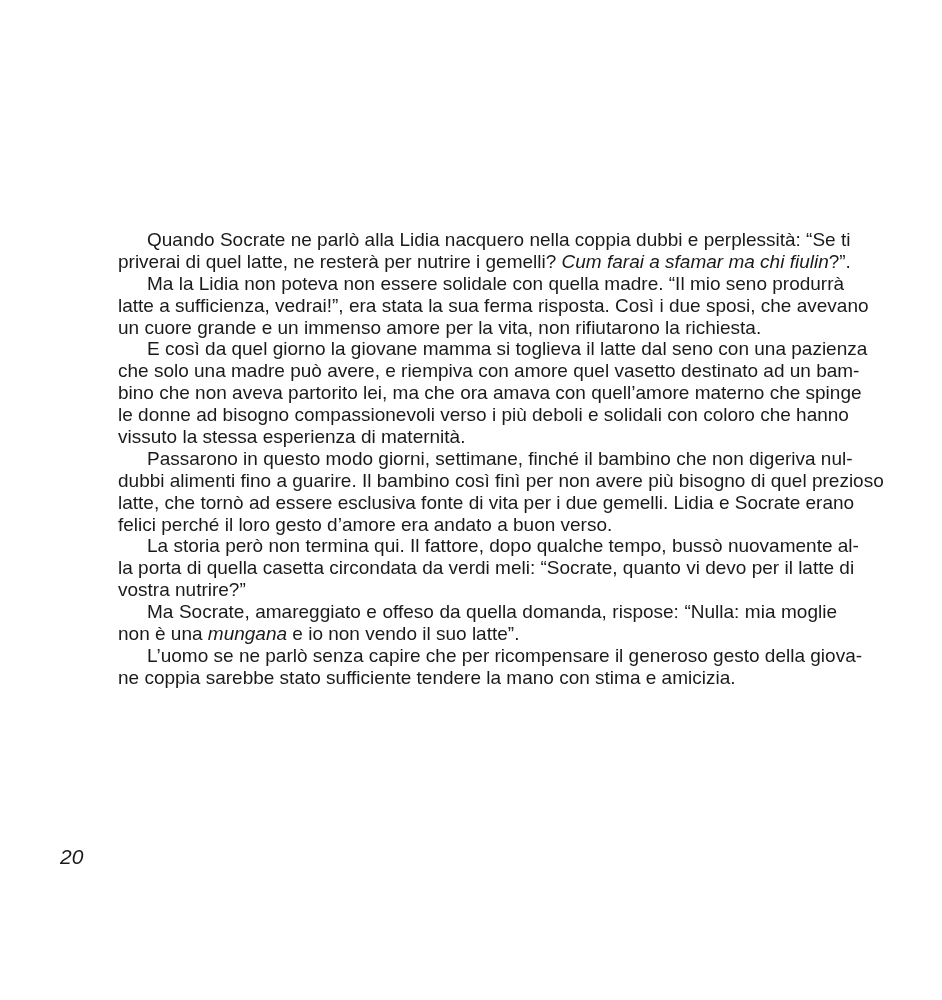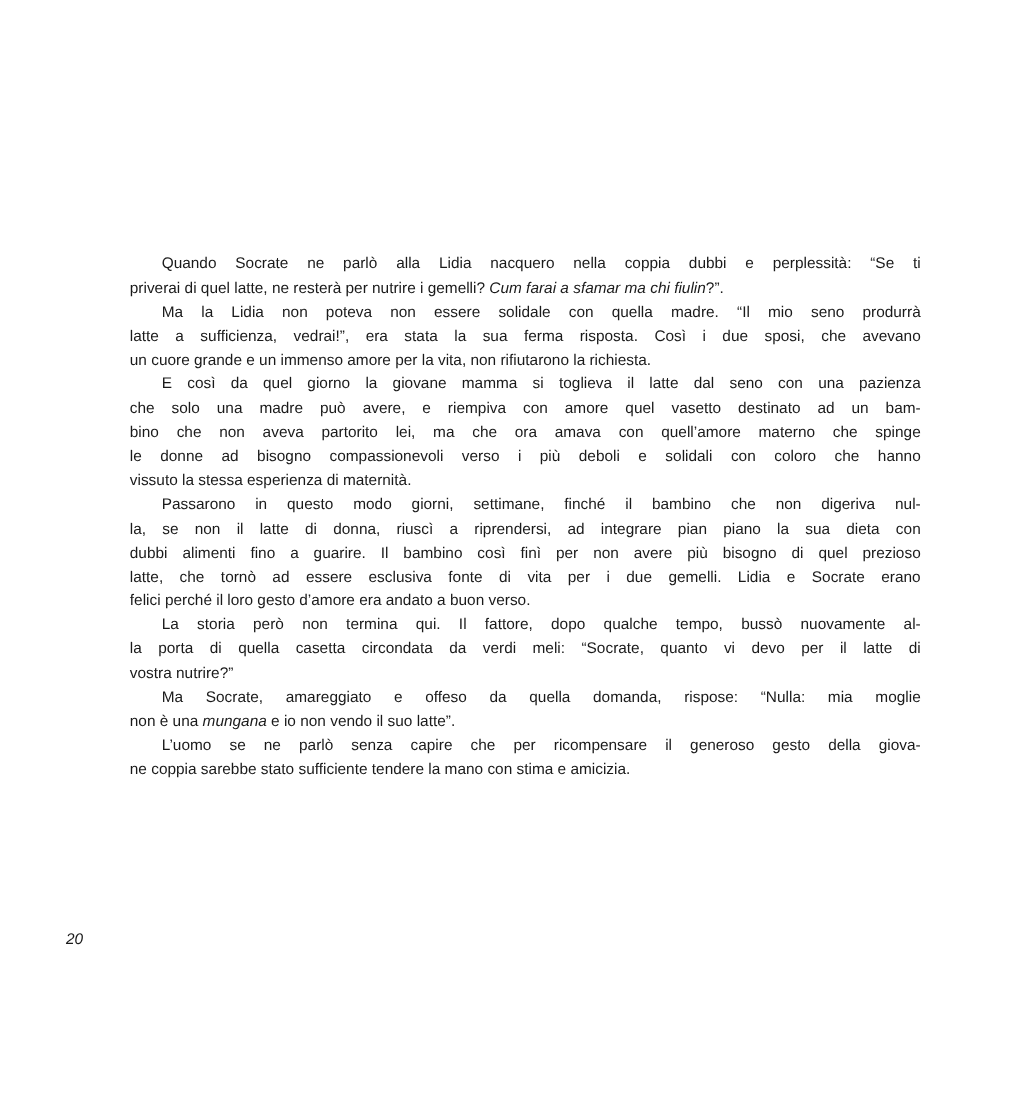--- a/index.html
+++ b/index.html
@@ -6,41 +6,41 @@
     body { width: 942px; height: 1000px; position: relative; overflow: hidden; }
     .page {
       position: absolute; left: 0; top: 0; width: 942px; height: 1000px; background: #ffffff;
     }
     .text-block {
       position: absolute;
       left: 118px;
       top: 229px;
       width: 719px;
       font-family: "Liberation Sans", sans-serif;
-      font-size: 14px;
+      font-size: 19px;
       line-height: 21.9px;
       color: #1a1a1a;
     }
     .line {
       display: block;
       white-space: nowrap;
       text-align: justify;
       text-align-last: justify;
       height: 21.9px;
     }
     .line.last { text-align-last: left; }
     .line.indent { padding-left: 29px; }
     i { font-style: italic; }
     .page-number {
       position: absolute;
       left: 60px;
       top: 845px;
       font-family: "Liberation Sans", sans-serif;
       font-style: italic;
-      font-size: 14px;
+      font-size: 21px;
       color: #1a1a1a;
     }
   </style>
 </head>
 <body>
 
 <div class="page">
   <div class="text-block" id="text-block">
       <div>
         <div class="line indent"><span>Quando Socrate ne parlò alla Lidia nacquero nella coppia dubbi e perplessità: “Se ti</span></div>
@@ -53,21 +53,20 @@
       </div>
       <div>
         <div class="line indent"><span>E così da quel giorno la giovane mamma si toglieva il latte dal seno con una pazienza</span></div>
         <div class="line"><span>che solo una madre può avere, e riempiva con amore quel vasetto destinato ad un bam-</span></div>
         <div class="line"><span>bino che non aveva partorito lei, ma che ora amava con quell’amore materno che spinge</span></div>
         <div class="line"><span>le donne ad bisogno compassionevoli verso i più deboli e solidali con coloro che hanno</span></div>
         <div class="line last"><span>vissuto la stessa esperienza di maternità.</span></div>
       </div>
       <div>
         <div class="line indent"><span>Passarono in questo modo giorni, settimane, finché il bambino che non digeriva nul-</span></div>
-        <div class="line"><span>la, se non il latte di donna, riuscì a riprendersi, ad integrare pian piano la sua dieta con</span></div>
         <div class="line"><span>dubbi alimenti fino a guarire. Il bambino così finì per non avere più bisogno di quel prezioso</span></div>
         <div class="line"><span>latte, che tornò ad essere esclusiva fonte di vita per i due gemelli. Lidia e Socrate erano</span></div>
         <div class="line last"><span>felici perché il loro gesto d’amore era andato a buon verso.</span></div>
       </div>
       <div>
         <div class="line indent"><span>La storia però non termina qui. Il fattore, dopo qualche tempo, bussò nuovamente al-</span></div>
         <div class="line"><span>la porta di quella casetta circondata da verdi meli: “Socrate, quanto vi devo per il latte di</span></div>
         <div class="line last"><span>vostra nutrire?”</span></div>
       </div>
       <div>

